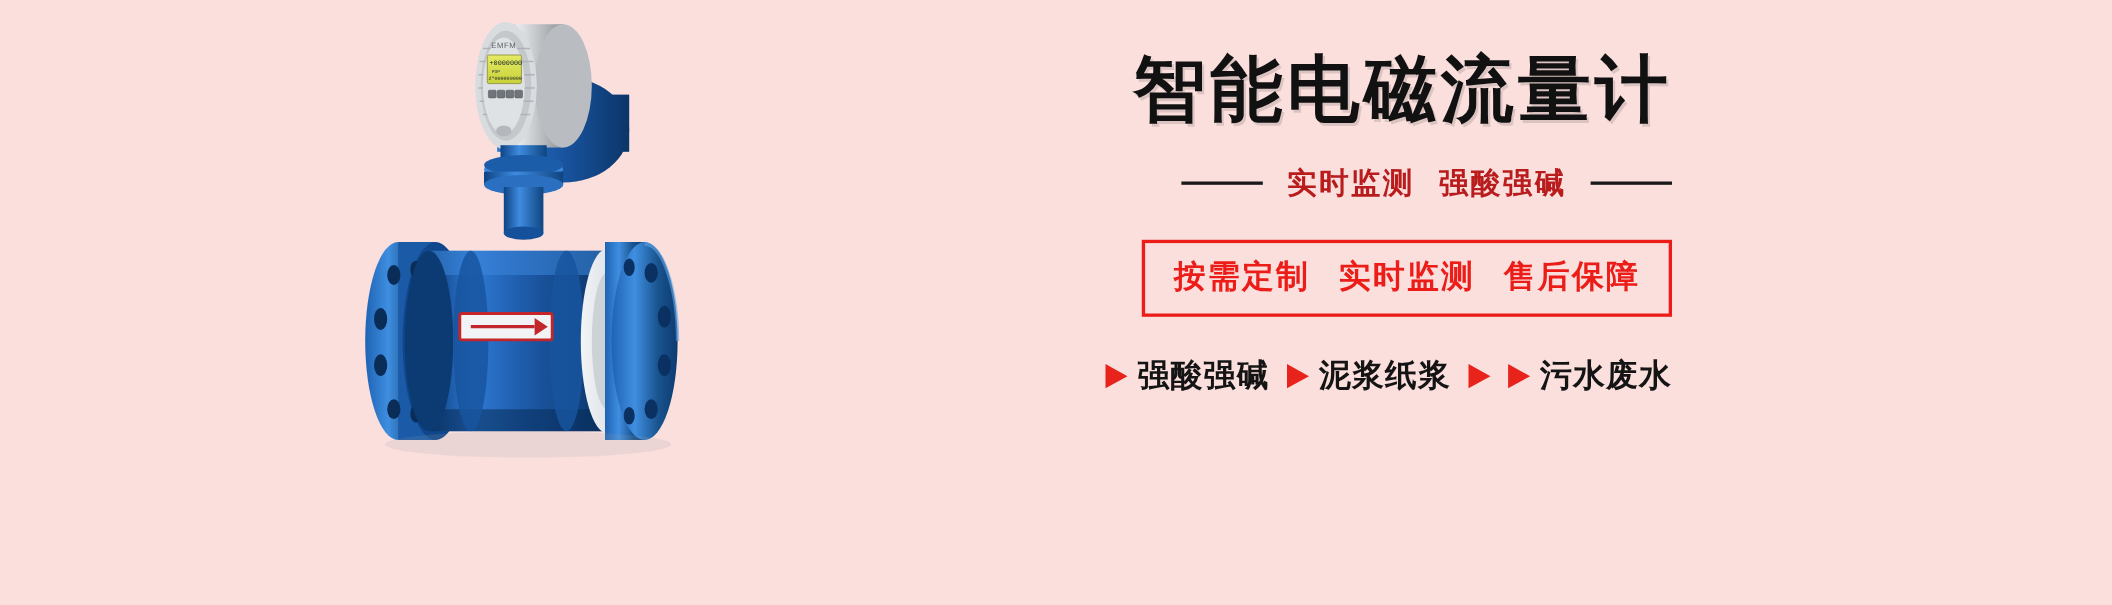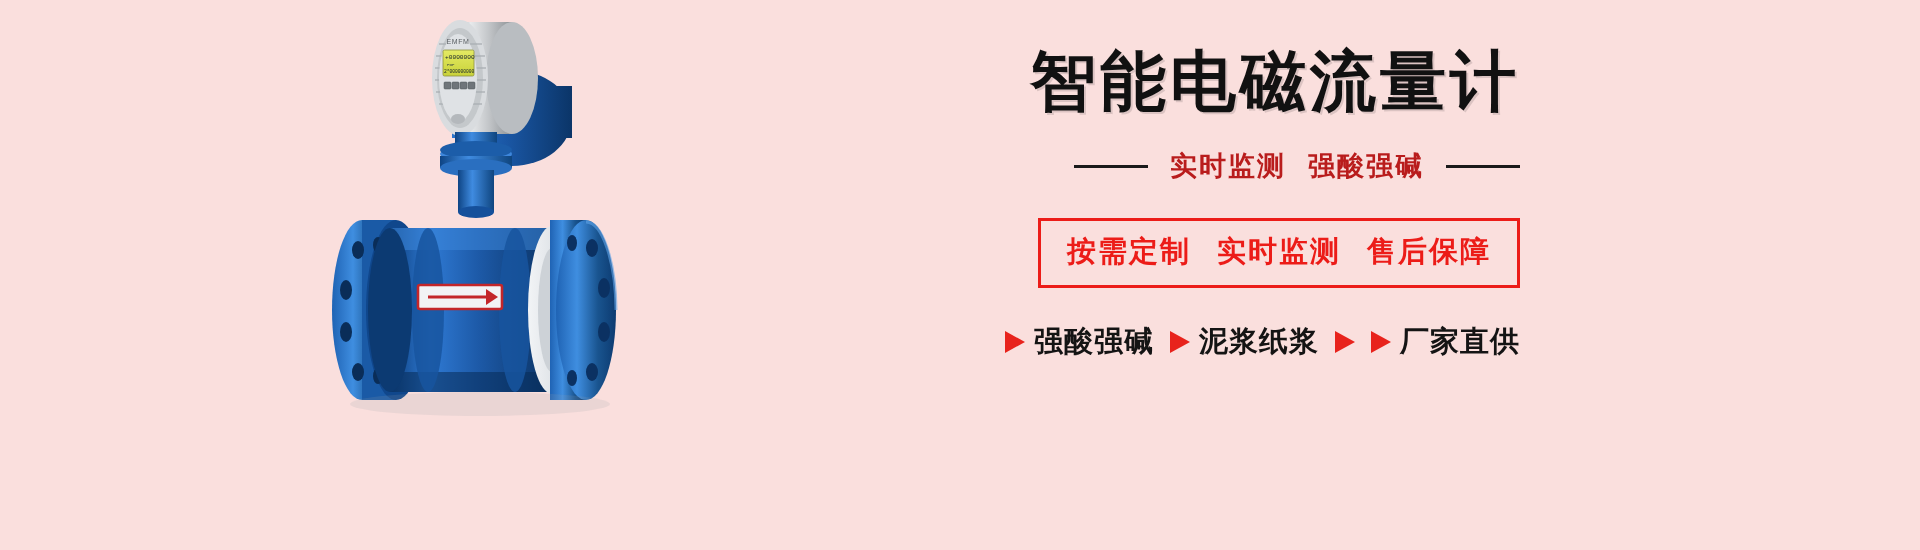--- a/index.html
+++ b/index.html
@@ -266,18 +266,18 @@
       </div>
       <div class="feat">
         <span class="tri"></span>
         <span class="feat-label">泥浆纸浆</span>
       </div>
       <div class="feat">
         <span class="tri"></span>
       </div>
       <div class="feat">
         <span class="tri"></span>
-        <span class="feat-label">厂家直供</span>
+        <span class="feat-label">污水废水</span>
       </div>
     </div>
 
   </div>
 </div>
 
 </body></html>

